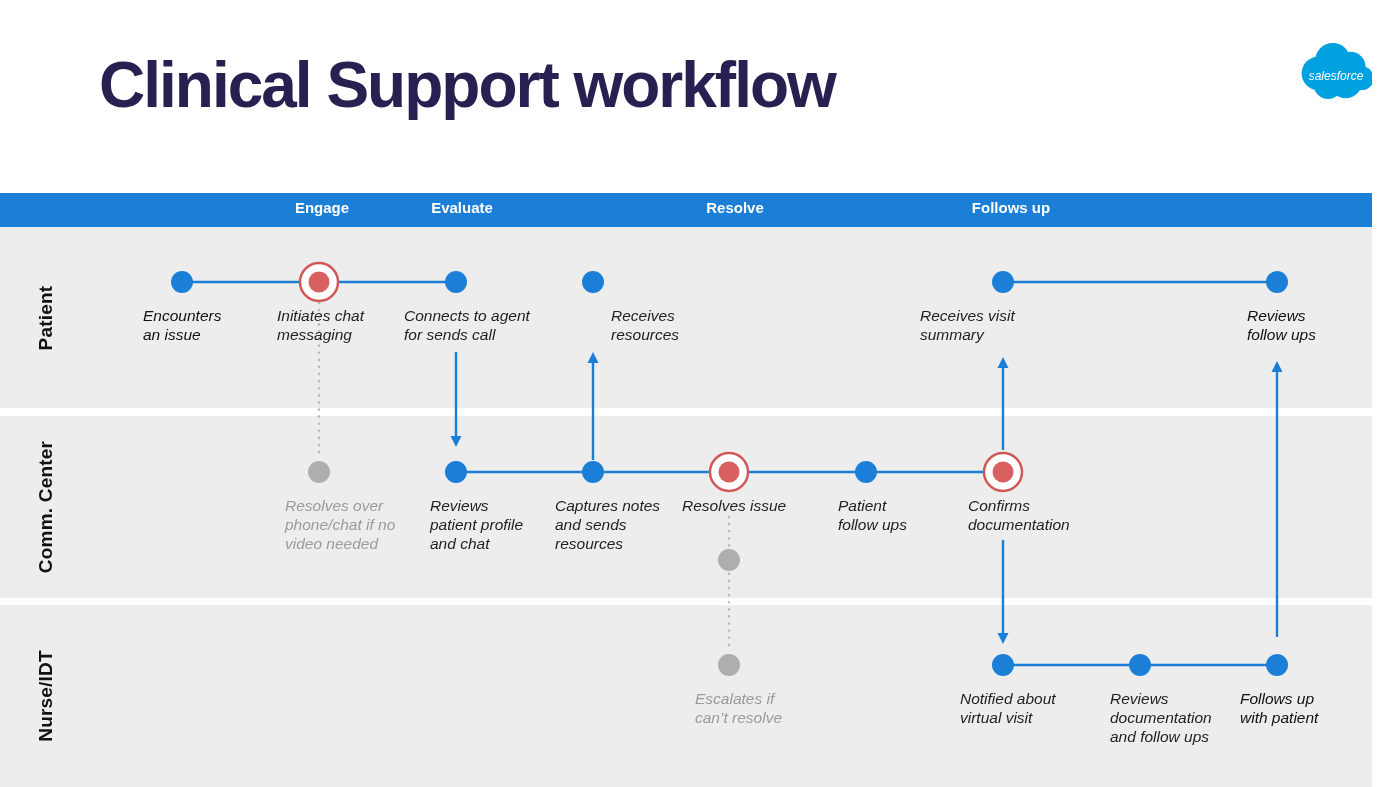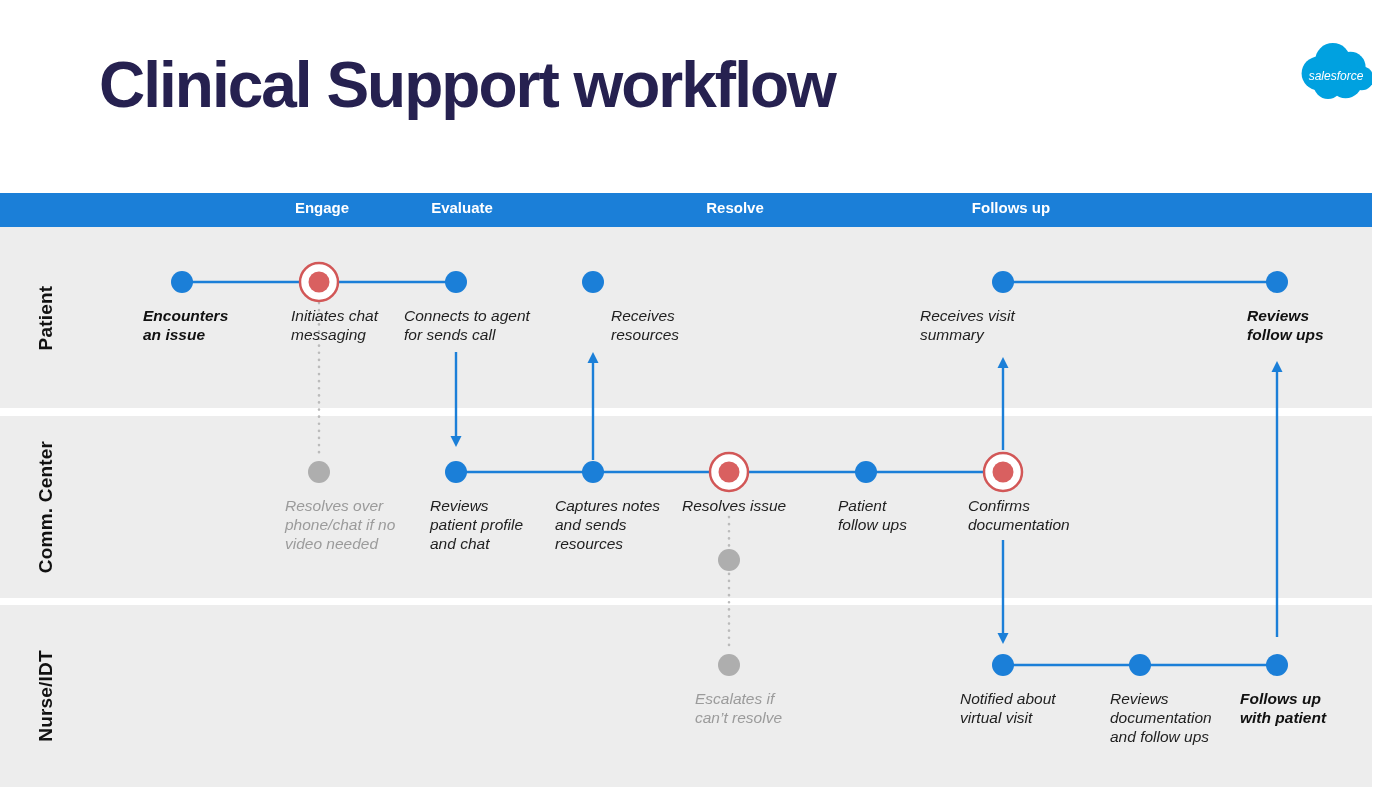--- a/index.html
+++ b/index.html
@@ -32,21 +32,21 @@
   .lane-label {
     position: absolute; transform: translate(-50%, -50%) rotate(-90deg);
     transform-origin: center; font-weight: 700; font-size: 19px; color: #111111;
     white-space: nowrap; letter-spacing: 0.2px;
   }
   .edges-svg { position: absolute; left: 0; top: 0; }
   .node-label {
     position: absolute; font-size: 15.5px; line-height: 19px;
     font-style: italic; color: #1f1f1f; white-space: pre-line; width: 170px;
   }
-  .node-label.bold { font-weight: 700; color: #111111; }
+  .node-label.bold { font-weight: 400; color: #111111; }
   .node-label.gray { color: #9b9b9b; }
 </style>
 </head>
 <body>
 
 <div class="canvas">
 
   <h1 class="title">Clinical Support workflow</h1>
 
   <svg class="logo" viewBox="0 0 100 82">
@@ -108,21 +108,21 @@
         <circle cx="1003" cy="472" r="19" fill="#ffffff" stroke="#D25757" stroke-width="2.5"></circle>
         <circle cx="1003" cy="472" r="10.5" fill="#D96060"></circle>
         <circle cx="729" cy="560" r="11" fill="#AEAEAE"></circle>
         <circle cx="729" cy="665" r="11" fill="#AEAEAE"></circle>
         <circle cx="1003" cy="665" r="11" fill="#1B7FD8"></circle>
         <circle cx="1140" cy="665" r="11" fill="#1B7FD8"></circle>
         <circle cx="1277" cy="665" r="11" fill="#1B7FD8"></circle>
       </svg>
       <div class="node-label bold" style="left: 143px; top: 306px;">Encounters
 an issue</div>
-      <div class="node-label" style="left: 277px; top: 306px; margin-left: 14px;">Initiates chat
+      <div class="node-label" style="left: 277px; top: 306px;">Initiates chat
 messaging</div>
       <div class="node-label" style="left: 404px; top: 306px;">Connects to agent
 for sends call</div>
       <div class="node-label" style="left: 568px; top: 306px; margin-left: 43px;">Receives
 resources</div>
       <div class="node-label" style="left: 920px; top: 306px;">Receives visit
 summary</div>
       <div class="node-label bold" style="left: 1247px; top: 306px;">Reviews
 follow ups</div>
       <div class="node-label gray" style="left: 285px; top: 496px;">Resolves over

